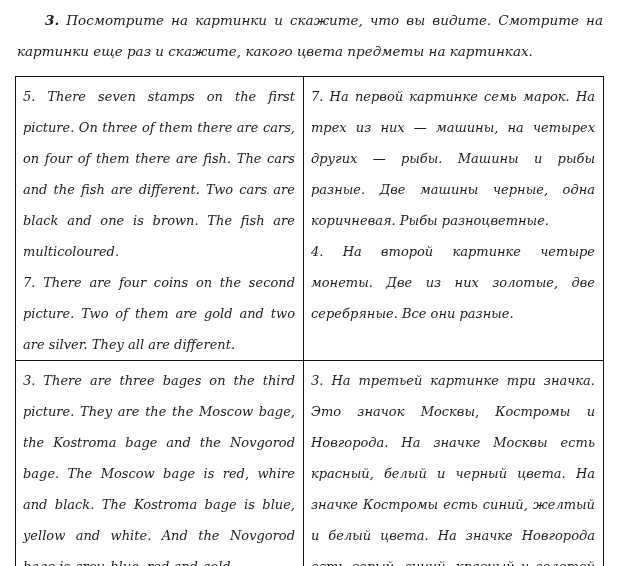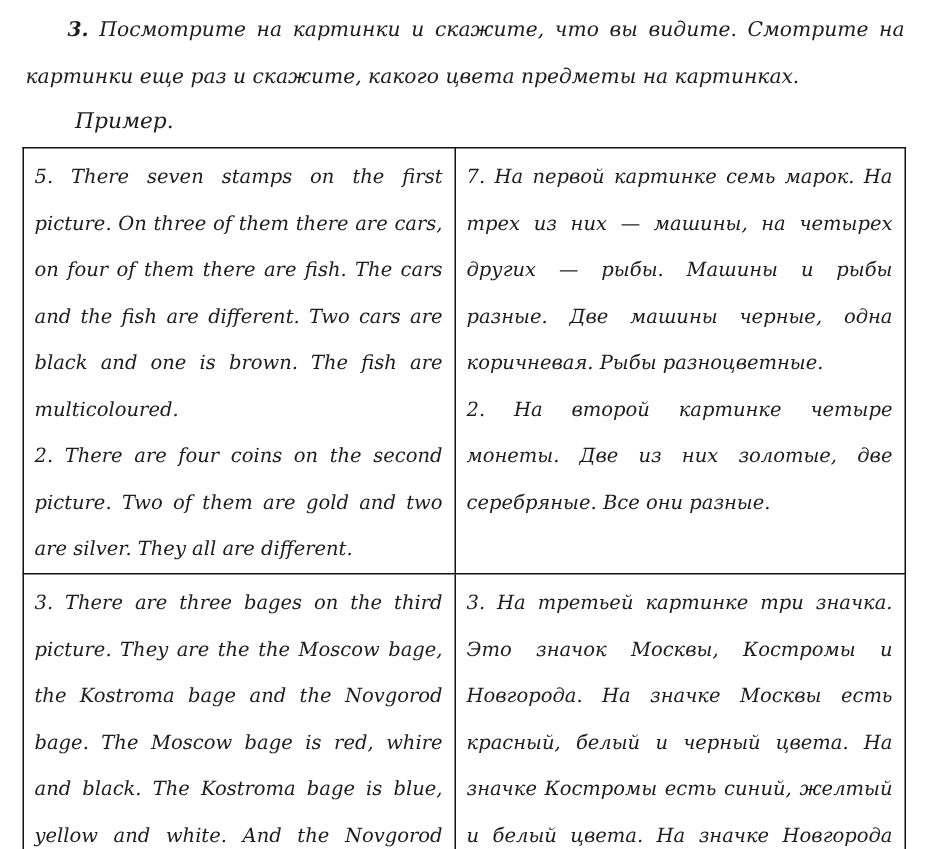--- a/index.html
+++ b/index.html
@@ -60,36 +60,35 @@
     text-align: justify;
   }
 </style>
 </head>
 <body>
 
 <div class="page">
 
   <div class="task-header"><span class="task-number">3.</span> <span>Посмотрите на картинки и скажите, что вы видите. Смотрите на картинки еще раз и скажите, какого цвета предметы на картинках.</span></div>
 
-  <div class="example-label">Пример.</div>
 
   <table class="example-table">
     <colgroup>
       <col class="col-en">
       <col class="col-ru">
     </colgroup>
     <tbody>
       <tr class="row-1">
         <td class="cell">
           <p>5. There seven stamps on the first picture. On three of them there are cars, on four of them there are fish. The cars and the fish are different. Two cars are black and one is brown. The fish are multicoloured.</p>
-          <p>2. There are four coins on the second picture. Two of them are gold and two are silver. They all are different.</p>
+          <p>7. There are four coins on the second picture. Two of them are gold and two are silver. They all are different.</p>
         </td>
         <td class="cell">
           <p>7. На первой картинке семь марок. На трех из них — машины, на четырех других — рыбы. Машины и рыбы разные. Две машины черные, одна коричневая. Рыбы разноцветные.</p>
-          <p>2. На второй картинке четыре монеты. Две из них золотые, две серебряные. Все они разные.</p>
+          <p>4. На второй картинке четыре монеты. Две из них золотые, две серебряные. Все они разные.</p>
         </td>
       </tr>
       <tr class="row-2">
         <td class="cell">
           <p>3. There are three bages on the third picture. They are the the Moscow bage, the Kostroma bage and the Novgorod bage. The Moscow bage is red, whire and black. The Kostroma bage is blue, yellow and white. And the Novgorod bage is grey, blue, red and gold.</p>
         </td>
         <td class="cell">
           <p>3. На третьей картинке три значка. Это значок Москвы, Костромы и Новгорода. На значке Москвы есть красный, белый и черный цвета. На значке Костромы есть синий, желтый и белый цвета. На значке Новгорода есть серый, синий, красный и золотой цвета.</p>
         </td>
       </tr>

